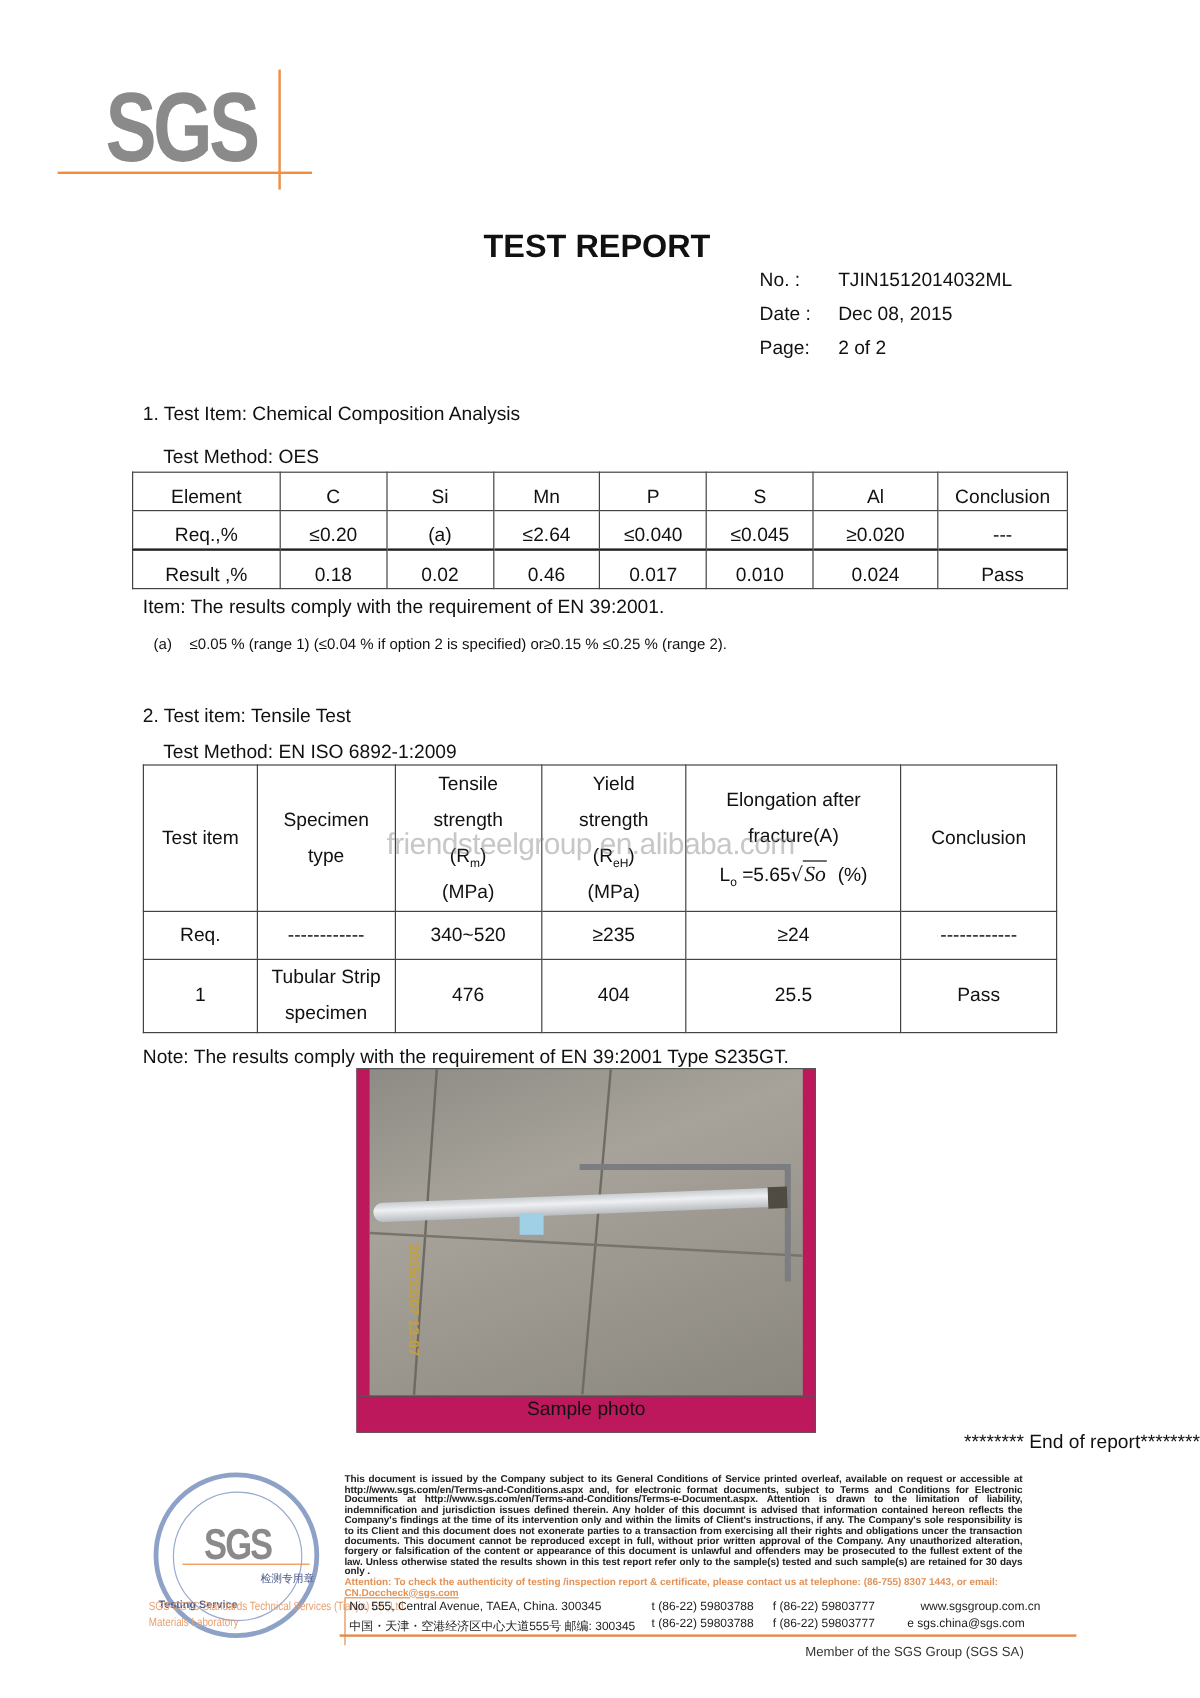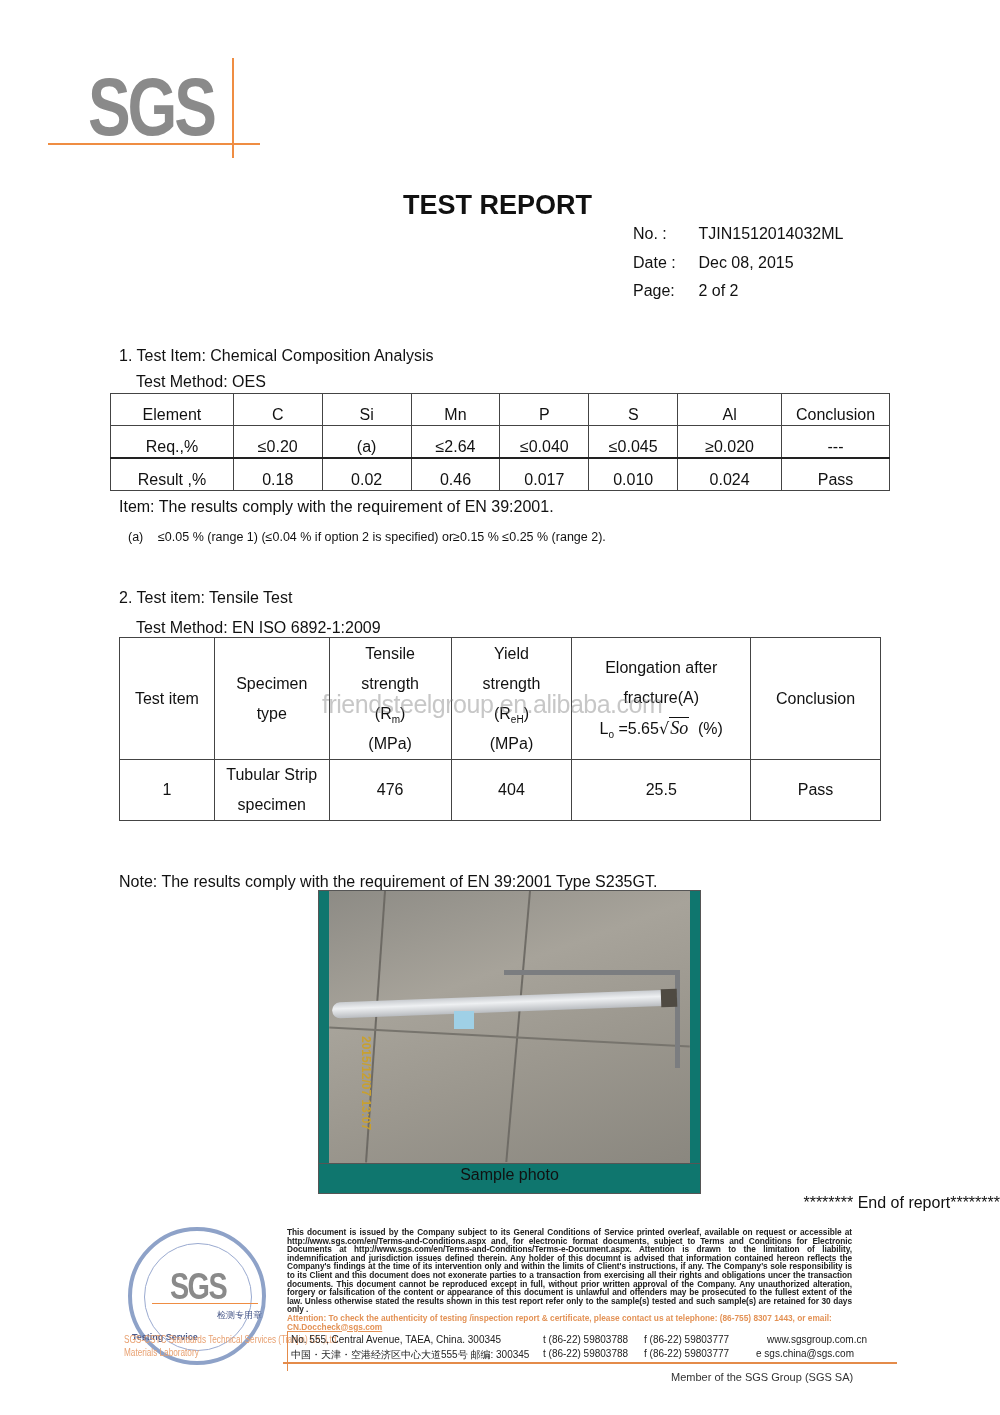--- a/index.html
+++ b/index.html
@@ -35,21 +35,21 @@
   #tensile-table { position: absolute; left: 119px; top: 637px; width: 762px; font-size: 16px; }
   #tensile-table td { border: 1px solid #444; text-align: center; padding: 0; line-height: 30px; }
   #tensile-table td sub { font-size: 10px; line-height: 0; }
   .sqrt { font-family: "DejaVu Serif", serif; }
   .so { font-family: "Liberation Serif", serif; font-style: italic; font-size: 18px; border-top: 1px solid #111; padding: 0 1px; }
 
   
   #watermark { left: 322px; top: 690px; font-size: 25px; color: rgba(130,130,130,0.45); letter-spacing: -0.5px; pointer-events: none; }
 
   
-  #photo-frame { left: 318px; top: 890px; width: 381px; height: 302px; border: 1px solid #555; background: #0f766e; }
+  #photo-frame { left: 297px; top: 890px; width: 381px; height: 302px; border: 1px solid #555; background: #be185d; }
   #photo { position: absolute; left: 10px; top: 0; width: 361px; height: 272px; overflow: hidden;
            background: linear-gradient(160deg, #8d8b85 0%, #a7a39a 35%, #9c988f 60%, #8a877f 100%); }
   #photo .crack1 { position: absolute; left: 55px; top: 0; width: 2px; height: 272px; background: #6d6a64; transform: rotate(4deg); transform-origin: top; }
   #photo .crack2 { position: absolute; left: 200px; top: 0; width: 2px; height: 272px; background: #6f6c66; transform: rotate(5deg); transform-origin: top; }
   #photo .crack3 { position: absolute; left: 0; top: 145px; width: 361px; height: 2px; background: #77746d; transform: rotate(3deg); }
   #photo .ruler-h { position: absolute; left: 175px; top: 79px; width: 175px; height: 5px; background: #7b7d80; }
   #photo .ruler-v { position: absolute; left: 346px; top: 79px; width: 5px; height: 98px; background: #7b7d80; }
   #photo .pipe { position: absolute; left: 3px; top: 105px; width: 345px; height: 16px; border-radius: 8px;
                  background: linear-gradient(180deg, #c9ccd0 0%, #eef0f2 40%, #b9bcc0 100%); transform: rotate(-2.2deg); }
   #photo .pipe-end { position: absolute; left: 332px; top: 98px; width: 16px; height: 18px; background: #4f4a42; transform: rotate(-2deg); }
@@ -96,21 +96,21 @@
 </div>
 <div class="meta-row" style="top:254px;">
   <span class="lbl">Date :</span>
   <span class="val">Dec 08, 2015</span>
 </div>
 <div class="meta-row" style="top:282px;">
   <span class="lbl">Page:</span>
   <span class="val">2 of  2</span>
 </div>
 
-<div class="abs section-title" style="left:119px; top:347px;">1. Test Item: Chemical Composition Analysis</div>
+<div class="abs section-title" style="left:119px; top:337px;">1. Test Item: Chemical Composition Analysis</div>
 <div class="abs section-title" style="left:136px; top:373px;">Test Method:  OES</div>
 
 <table id="chem-table">
   <colgroup>
     <col style="width:123px">
       <col style="width:89px">
       <col style="width:89px">
       <col style="width:89px">
     <col style="width:89px">
       <col style="width:89px">
@@ -186,20 +186,28 @@
       <div><span>(R</span><sub>eH</sub><span>)</span></div>
       <div>(MPa)</div>
     </td>
     <td>
       <div>Elongation after</div>
       <div>fracture(A)</div>
       <div><span>L</span><sub>o</sub><span> =5.65</span><span class="sqrt">√</span><span class="so">So</span><span style="white-space:pre">  (%)</span></div>
     </td>
     <td>Conclusion</td>
   </tr>
+  <tr style="height:40px;">
+    <td>Req.</td>
+    <td>------------</td>
+    <td>340~520</td>
+    <td>≥235</td>
+    <td>≥24</td>
+    <td>------------</td>
+  </tr>
   <tr style="height:60px;">
     <td>1</td>
     <td>
       <div>Tubular Strip</div>
       <div>specimen</div>
     </td>
     <td>476</td>
     <td>404</td>
     <td>25.5</td>
     <td>Pass</td>

